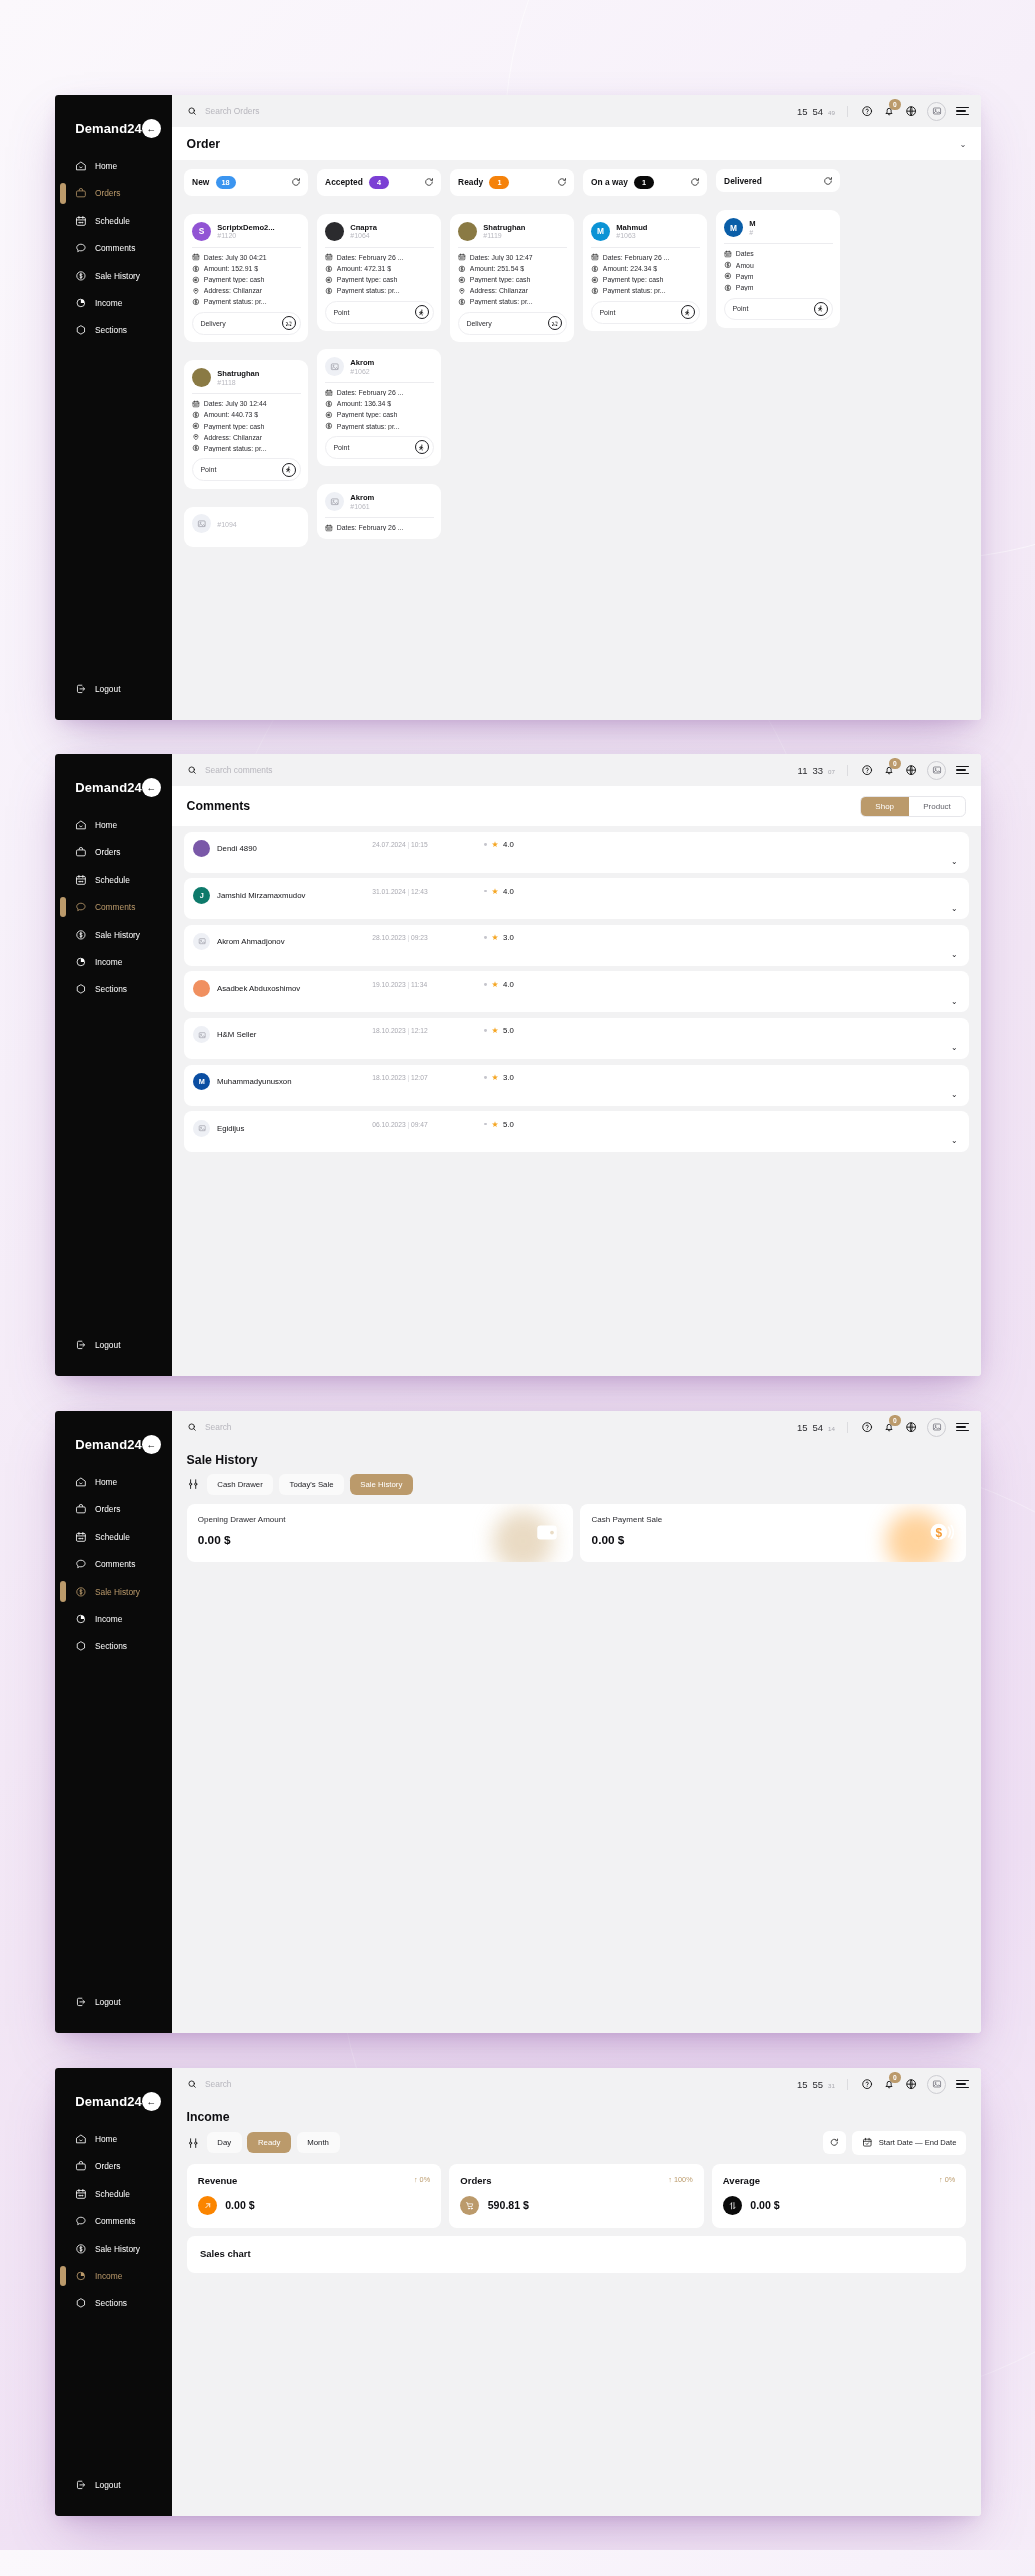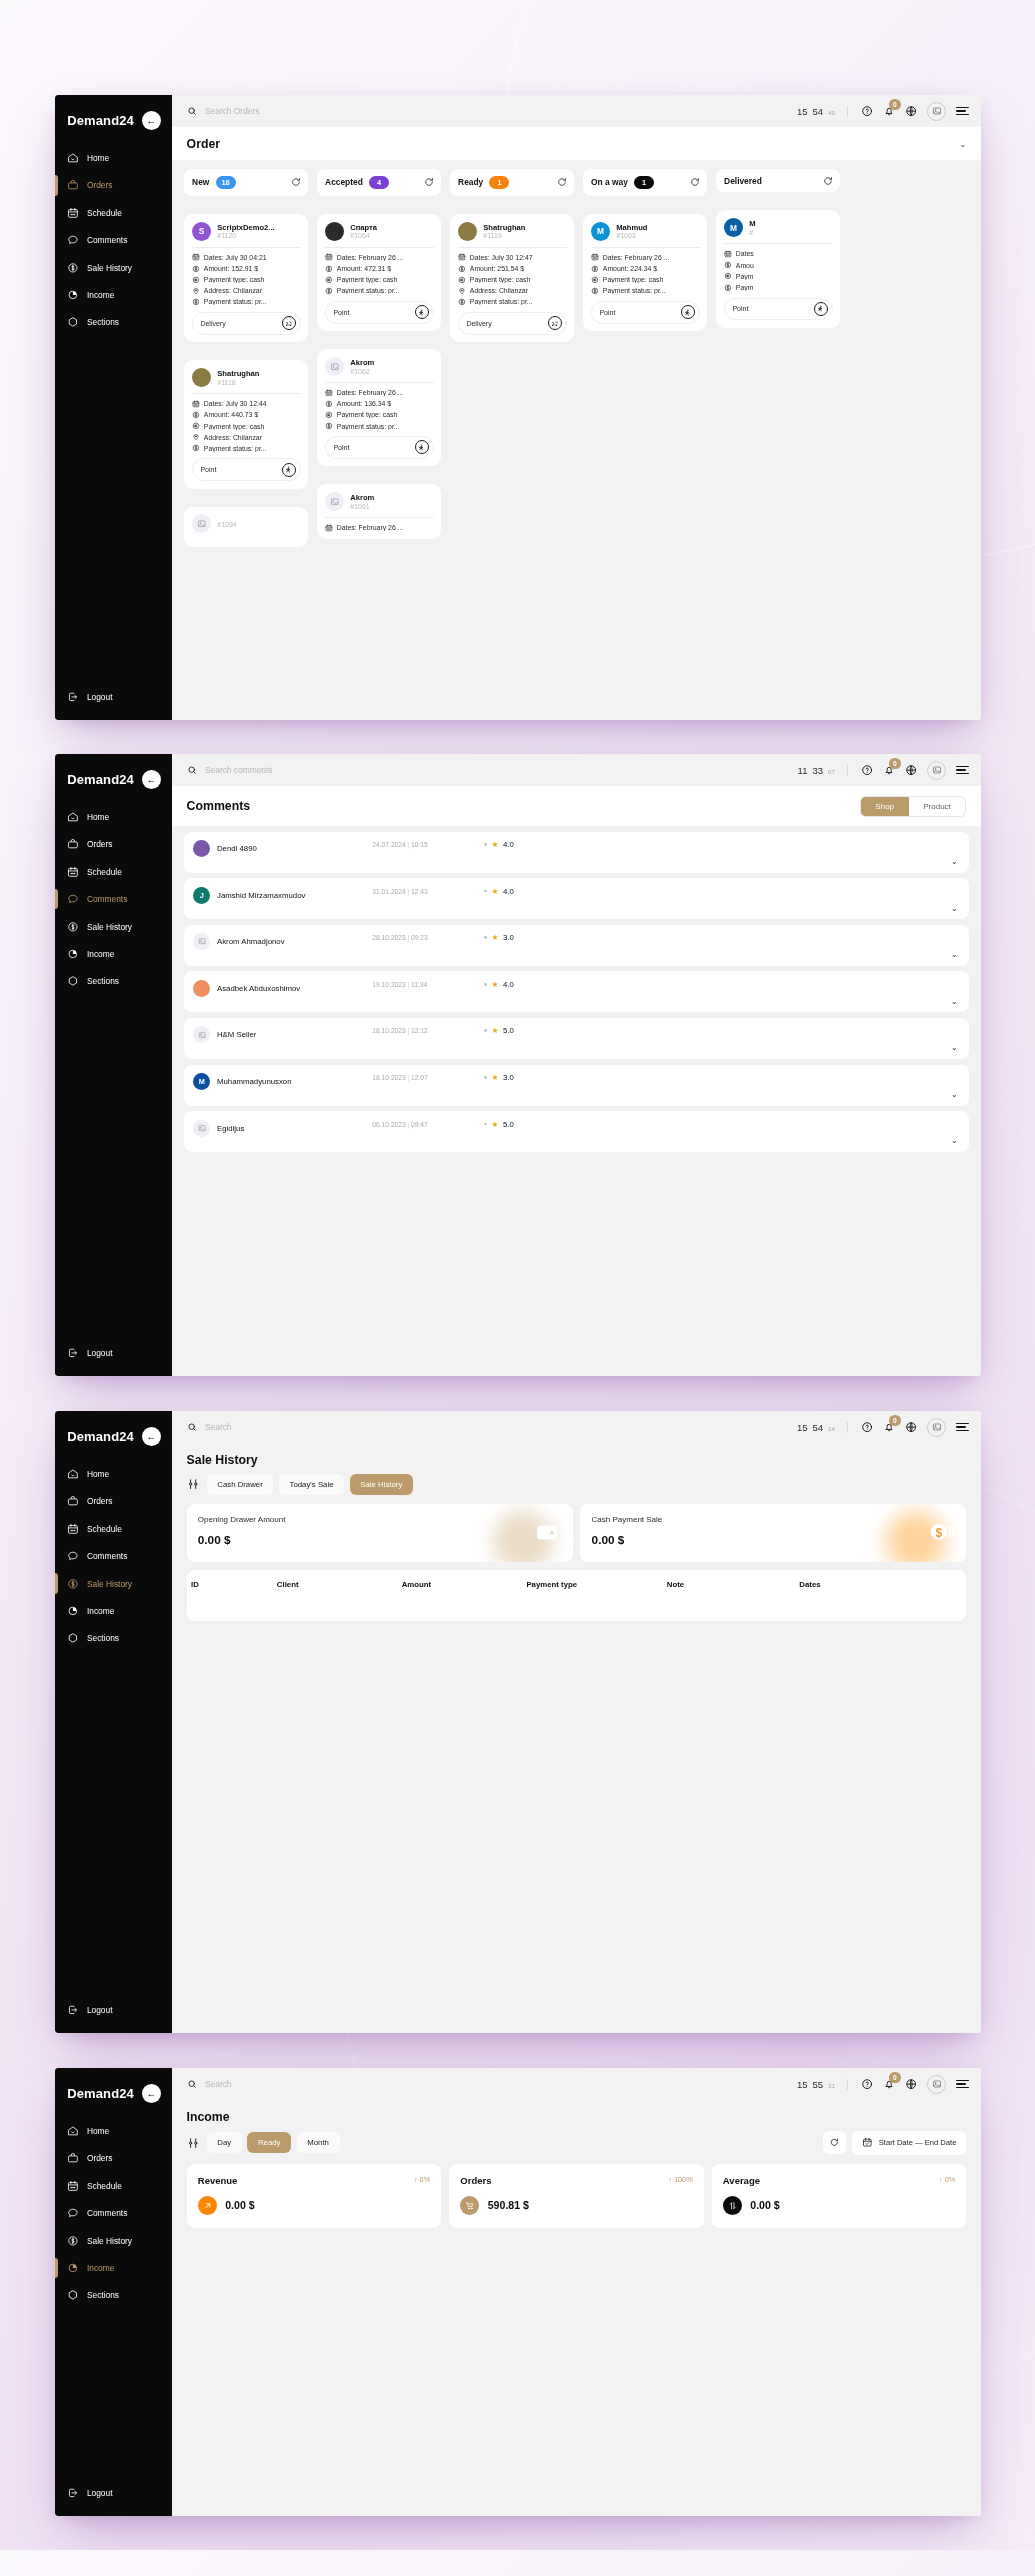--- a/index.html
+++ b/index.html
@@ -37,21 +37,21 @@
   }
 
   
   .sidebar {
     width: 117px;
     flex: 0 0 117px;
     background: #0a0a0a;
     color: #fff;
     display: flex;
     flex-direction: column;
-    padding: 0;
+    padding: 8px;
     position: relative;
   }
   .brand-row {
     display: flex; align-items: center; justify-content: space-between;
     padding: 15.7px 11.2px 5.6px 12.3px;
   }
   .brand-name { font-size: 13px; font-weight: bold; letter-spacing: 0.1px; }
   .collapse-btn {
     width: 19px; height: 19px; border-radius: 50%;
     background: #fff; color: #111;
@@ -1451,31 +1451,20 @@
                 <circle cx="10" cy="12" r="7.6" fill="#fff"></circle>
                 <text x="10" y="16.6" font-size="11" font-weight="bold" fill="#f59b34" text-anchor="middle" font-family="Liberation Sans, sans-serif">$</text>
                 <path d="M19 7.5a8 8 0 010 9M21.5 6a11 11 0 010 12" stroke="#fff" stroke-width="1.5" fill="none" stroke-linecap="round"></path>
               </svg>
             </div>
         <div class="stat-lbl">Cash Payment Sale</div>
         <div class="stat-val">0.00 $</div>
       </div>
     </div>
 
-    <div class="table-card">
-      <div class="thead" id="thead-3">
-            <div style="width: 11%;">ID</div>
-            <div style="width: 16%;">Client</div>
-            <div style="width: 16%;">Amount</div>
-            <div style="width: 18%;">Payment type</div>
-            <div style="width: 17%;">Note</div>
-            <div style="width: 22%;">Dates</div>
-          </div>
-      <div class="table-body"></div>
-    </div>
     <div style="flex:1 1 auto"></div>
   </div>
 </div>
 </div>
 
 <div class="panel-wrap" style="padding:35px 0 34px 55px;">
 <div class="app" style="width:926px;height:448px;">
   <aside class="sidebar">
     <div class="brand-row">
       <div class="brand-name">Demand24</div>
@@ -1686,17 +1675,20 @@
           <div class="kpi-ic" style="background:#0a0a0a">
                 <svg viewBox="0 0 24 24" fill="none" stroke="#fff" stroke-width="1.9" stroke-linecap="round" stroke-linejoin="round">
                   <path d="M9 20V5M9 5L6 8.4M15 4v15M15 19l3-3.4"></path>
                 </svg>
               </div>
           <div class="kpi-val">0.00 $</div>
         </div>
       </div>
     </div>
 
+    <div class="chart-card">
+      <div class="chart-title">Sales chart</div>
+    </div>
     <div style="flex:1 1 auto"></div>
   </div>
 </div>
 </div>
 
 
 </body></html>

